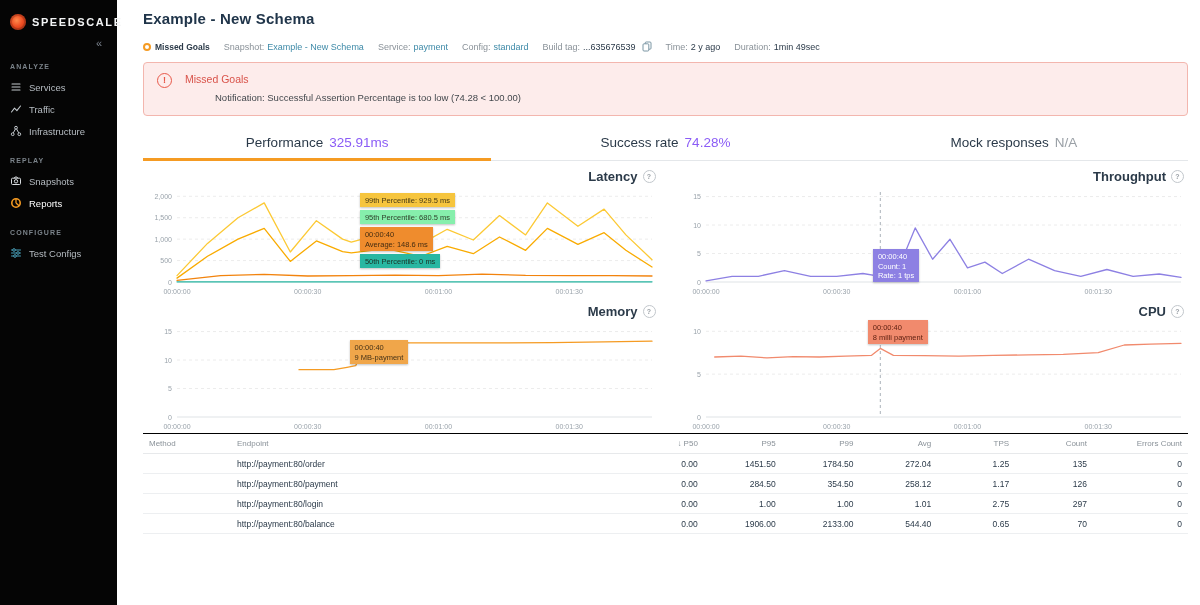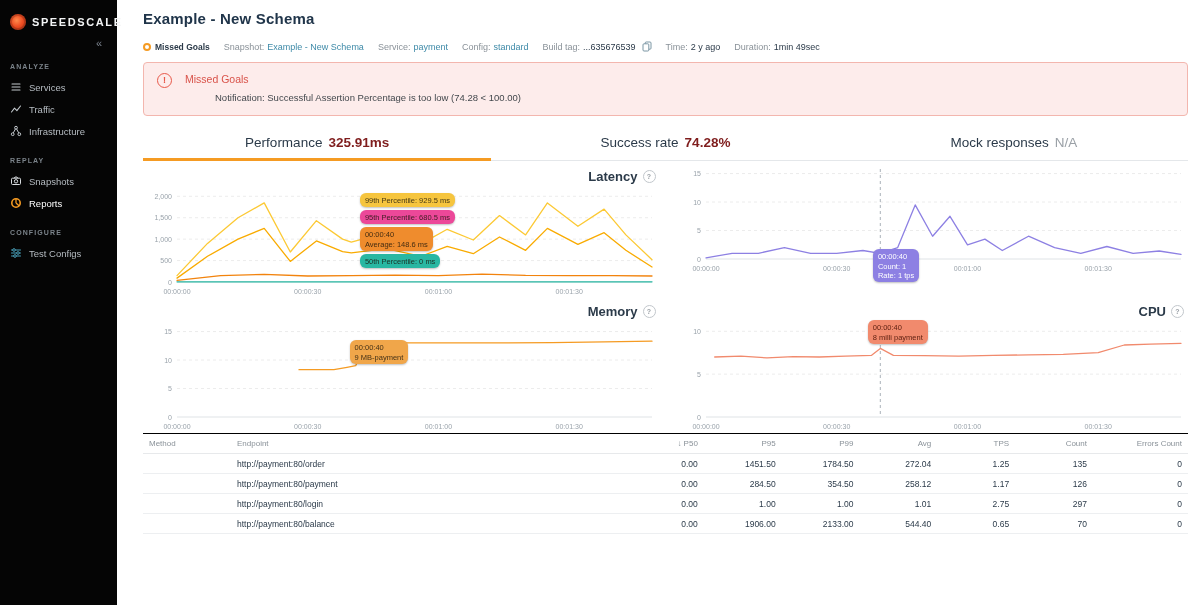--- a/index.html
+++ b/index.html
@@ -35,36 +35,36 @@
   .alert{margin-top:10px;background:#fdeceb;border:1px solid #f3b6ae;border-radius:4px;padding:10px 14px 12px 14px;position:relative;}
   .alert-icon{position:absolute;left:13px;top:10px;width:13px;height:13px;border:1.5px solid #e8594a;border-radius:50%;
     color:#e8594a;font-size:9px;font-weight:700;text-align:center;line-height:13px;}
   .alert-title{margin-left:27px;color:#d9534a;font-size:10.5px;font-weight:500;}
   .alert-msg{margin-left:57px;margin-top:7px;color:#43484d;font-size:9.5px;}
   
   .tabs{display:flex;margin-top:10px;border-bottom:1px solid #e4e7ea;}
   .tab{flex:1;display:flex;justify-content:center;align-items:baseline;gap:6px;padding:9px 0 10px 0;
     font-size:13.5px;color:#2b3a49;cursor:pointer;position:relative;}
   .tab.active::after{content:"";position:absolute;left:0;right:0;bottom:-1px;height:3px;background:#f59b23;}
-  .tab-value.orange{color:#7f1d1d;font-weight:bold;}
+  .tab-value.orange{color:#8b5cf6;}
   .tab-value.muted{color:#9aa0a6;}
   
   .charts{display:grid;grid-template-columns:1fr 1fr;column-gap:12px;margin-top:2px;}
   .chart{position:relative;}
   .chart-head{display:flex;justify-content:flex-end;align-items:center;gap:5px;padding:6px 4px 2px 0;
     font-size:13px;font-weight:600;color:#2b3a49;}
   .help{width:11px;height:11px;border-radius:50%;border:1px solid #c2c7cc;color:#9aa0a6;font-size:7px;font-weight:700;
     display:flex;align-items:center;justify-content:center;cursor:pointer;flex:none;}
   .chart svg{display:block;width:100%;height:112px;}
   .tt{position:absolute;display:flex;flex-direction:column;gap:3px;z-index:5;pointer-events:none;}
-  .chip{border-radius:6px;padding:2.5px 5px;font-size:7.5px;line-height:9px;color:rgba(25,20,10,.82);
+  .chip{border-radius:0;padding:2.5px 5px;font-size:7.5px;line-height:9px;color:rgba(25,20,10,.82);
     box-shadow:0 1px 2px rgba(0,0,0,.25);width:max-content;}
   .chip .tt-time{margin-bottom:1px;}
   .chip-p99{background:#f6c53e;}
-  .chip-p95{background:#ec4899;}
+  .chip-p95{background:#86efac;}
   .chip-avg{background:#ef8c2d;}
   .chip-p50{background:#28b7a2;}
   .chip-tp{background:#8d80e3;color:#ffffff;}
   .chip-mem{background:#f0a64a;}
   .chip-cpu{background:#f18a6d;color:#5c1f10;}
   .tt-latency{left:42%;top:30px;}
   .tt-throughput{left:39%;top:86px;}
   .tt-memory{left:40%;top:42px;}
   .tt-cpu{left:38%;top:22px;}
   
@@ -233,20 +233,24 @@
         <div class="chip chip-p95">95th Percentile: 680.5 ms</div>
         <div class="chip chip-avg">
           <div class="tt-time">00:00:40</div>
           <div>Average: 148.6 ms</div>
         </div>
         <div class="chip chip-p50">50th Percentile: 0 ms</div>
       </div>
     </div>
 
     <div class="chart">
+      <div class="chart-head">
+        <span>Throughput</span>
+        <span class="help">?</span>
+      </div>
       <svg>
           <text x="29" y="98.5" text-anchor="end" font-size="7" fill="#9aa3ab">0</text>
           <line x1="34" x2="509" y1="67.51898734177216" y2="67.51898734177216" stroke="#ececec" stroke-dasharray="3 3" stroke-width="1"></line>
           <text x="29" y="70.01898734177216" text-anchor="end" font-size="7" fill="#9aa3ab">5</text>
           <line x1="34" x2="509" y1="39.03797468354431" y2="39.03797468354431" stroke="#ececec" stroke-dasharray="3 3" stroke-width="1"></line>
           <text x="29" y="41.53797468354431" text-anchor="end" font-size="7" fill="#9aa3ab">10</text>
           <line x1="34" x2="509" y1="10.55696202531646" y2="10.55696202531646" stroke="#ececec" stroke-dasharray="3 3" stroke-width="1"></line>
           <text x="29" y="13.05696202531646" text-anchor="end" font-size="7" fill="#9aa3ab">15</text>
           <line x1="34" x2="509" y1="96" y2="96" stroke="#dfe3e6" stroke-width="1"></line>
           <text x="34" y="108" text-anchor="middle" font-size="7" fill="#9aa3ab">00:00:00</text>

